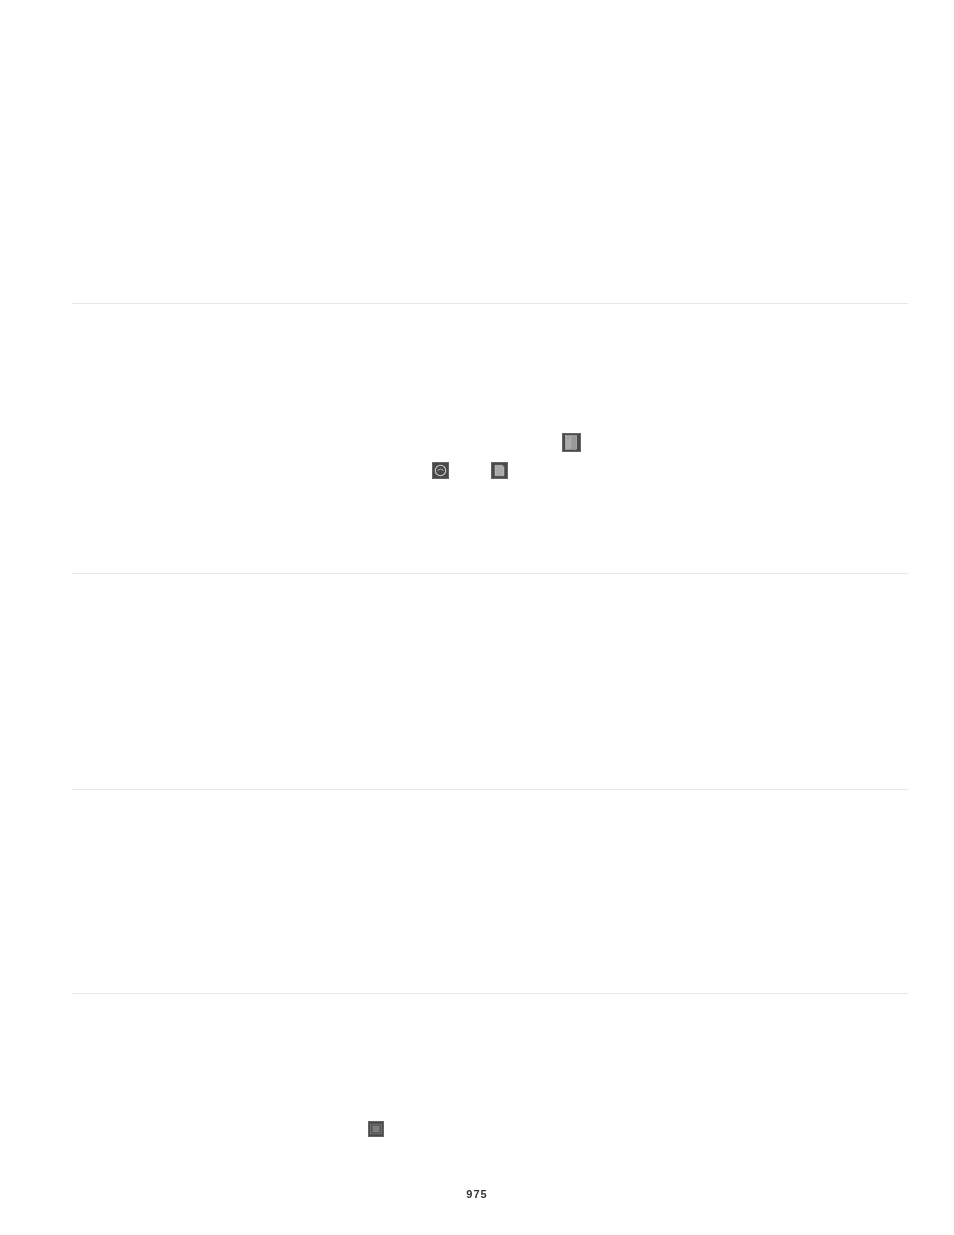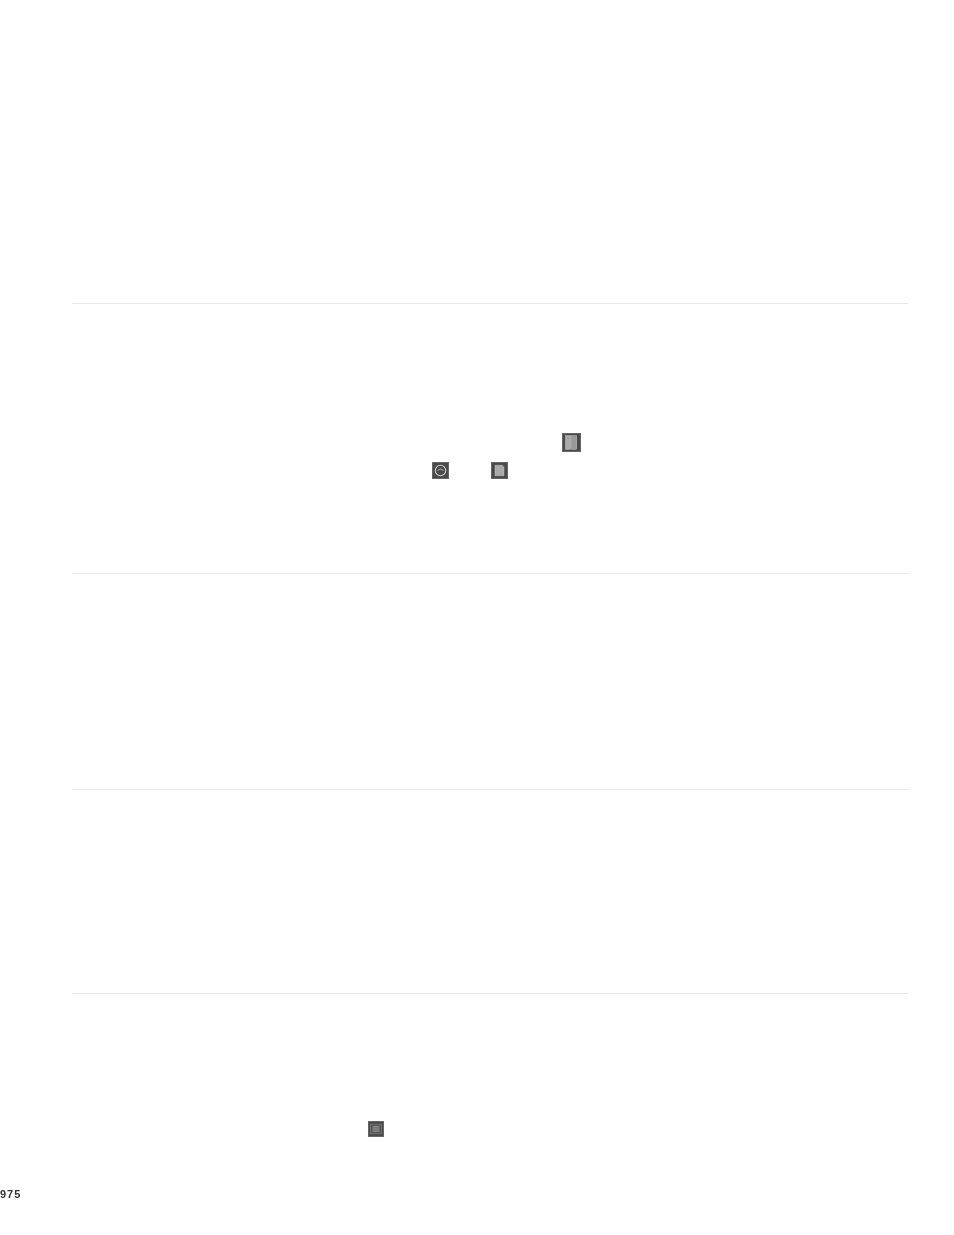--- a/index.html
+++ b/index.html
@@ -31,20 +31,21 @@
     .icon svg { width: 100%; height: 100%; }
     .icon1 { left: 562px; top: 433px; }
     .icon2 { left: 432px; top: 462px; width: 17px; height: 17px; }
     .icon3 { left: 491px; top: 462px; width: 17px; height: 17px; }
     .icon4 { left: 368px; top: 1121px; width: 16px; height: 16px; }
     .page-number {
       position: absolute;
       left: 0;
       width: 954px;
       top: 1188px;
+      text-align: center;
       font-size: 11px;
       font-weight: bold;
       color: #333;
       letter-spacing: 1px;
     }
   </style>
 </head>
 <body>
 
 <div class="hr hr1"></div>

